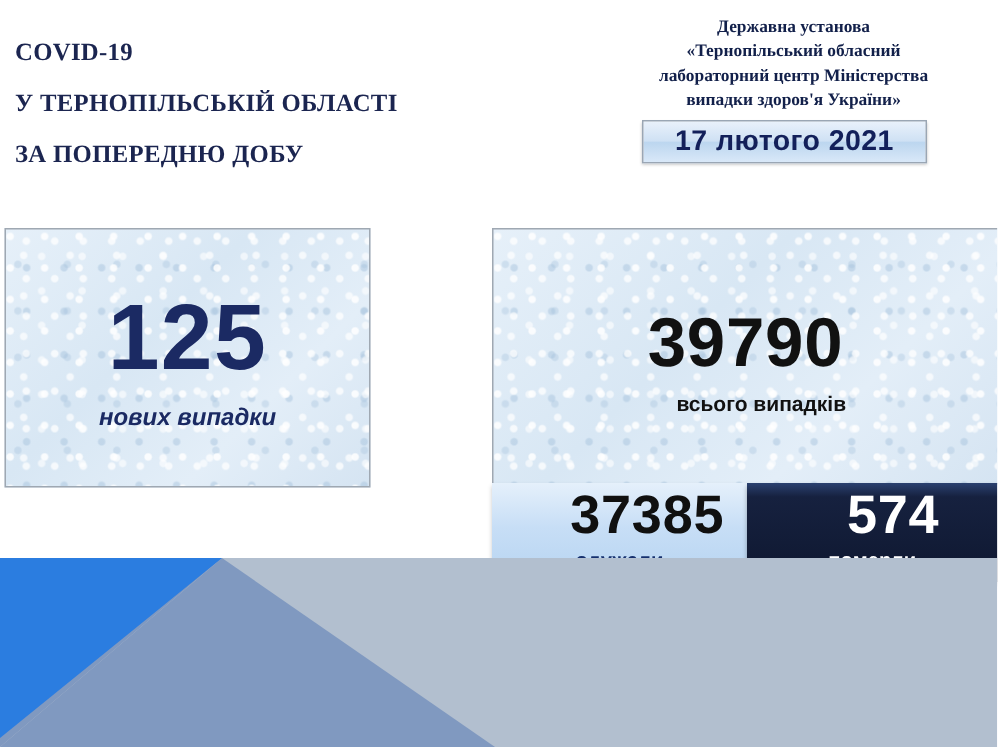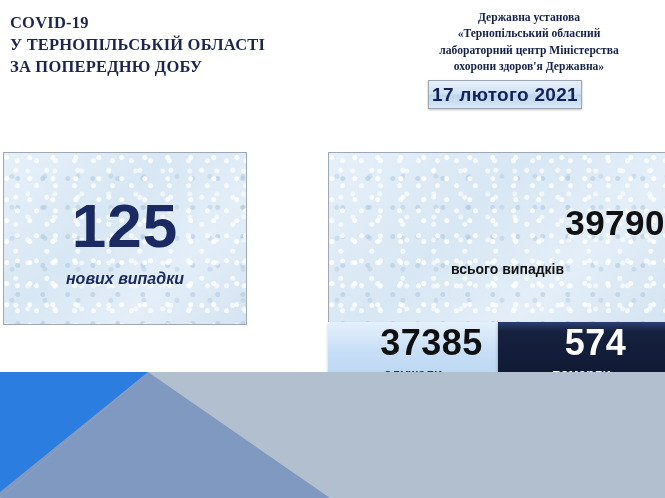--- a/index.html
+++ b/index.html
@@ -27,20 +27,21 @@
     color: #1b2550;
     font-family: "Liberation Serif", serif;
     font-weight: bold;
     font-size: 16.5px;
     line-height: 1.32;
     letter-spacing: 0.2px;
   }
   #header-title .line {
     display: block;
     white-space: nowrap;
+    margin-top: 12px;
   }
 
   #org-block {
     position: absolute;
     left: 398px;
     top: 10px;
     width: 262px;
     text-align: center;
   }
   #org-block .org-line {
@@ -50,21 +51,21 @@
     font-weight: bold;
     font-size: 11.6px;
     line-height: 1.42;
     white-space: nowrap;
   }
 
   #date-badge {
     position: absolute;
     left: 428px;
     top: 80px;
-    width: 154px;
+    width: 190px;
     height: 29px;
     box-sizing: border-box;
     border: 1px solid #9aa6b4;
     background: linear-gradient(180deg, #e9f1fb 0%, #cfe1f4 48%, #bcd6ef 52%, #d9e8f8 100%);
     box-shadow: 0 1px 2px rgba(0,0,0,0.25);
     display: flex;
     align-items: center;
     justify-content: center;
   }
   #date-badge .date-text {
@@ -134,25 +135,25 @@
     height: 171px;
     box-sizing: border-box;
     border: 1px solid #9fa8b2;
     border-right: none;
   }
   #card-total .big-number {
     position: absolute;
     left: 0;
     right: 0;
     top: 52px;
-    text-align: right;
+    text-align: center;
     color: #111111;
     font-family: "Liberation Sans", sans-serif;
     font-weight: bold;
-    font-size: 35px;
+    font-size: 46px;
     line-height: 1;
     letter-spacing: 0.5px;
   }
   #card-total .caption {
     position: absolute;
     left: 0;
     right: 0;
     top: 108px;
     text-align: center;
     color: #111111;
@@ -256,21 +257,21 @@
   <div id="header-title">
     <span class="line">COVID-19</span>
     <span class="line">У ТЕРНОПІЛЬСЬКІЙ ОБЛАСТІ</span>
     <span class="line">ЗА ПОПЕРЕДНЮ ДОБУ</span>
   </div>
 
   <div id="org-block">
     <span class="org-line">Державна установа</span>
     <span class="org-line">«Тернопільський обласний</span>
     <span class="org-line">лабораторний центр Міністерства</span>
-    <span class="org-line">охорони здоров'я Державна»</span>
+    <span class="org-line">випадки здоров'я України»</span>
   </div>
 
   <div id="date-badge">
     <span class="date-text">17 лютого 2021</span>
   </div>
 
   <div id="card-new" class="paper">
     <div class="big-number">125</div>
     <div class="caption">нових випадки</div>
   </div>

